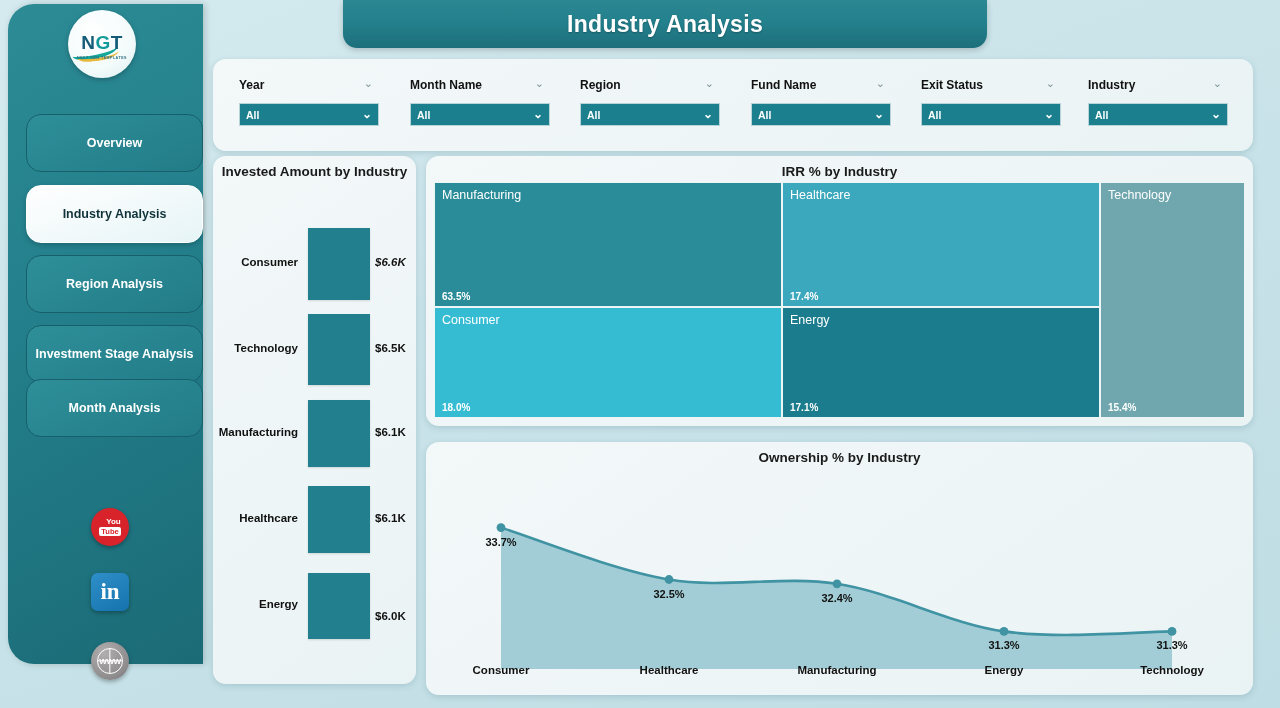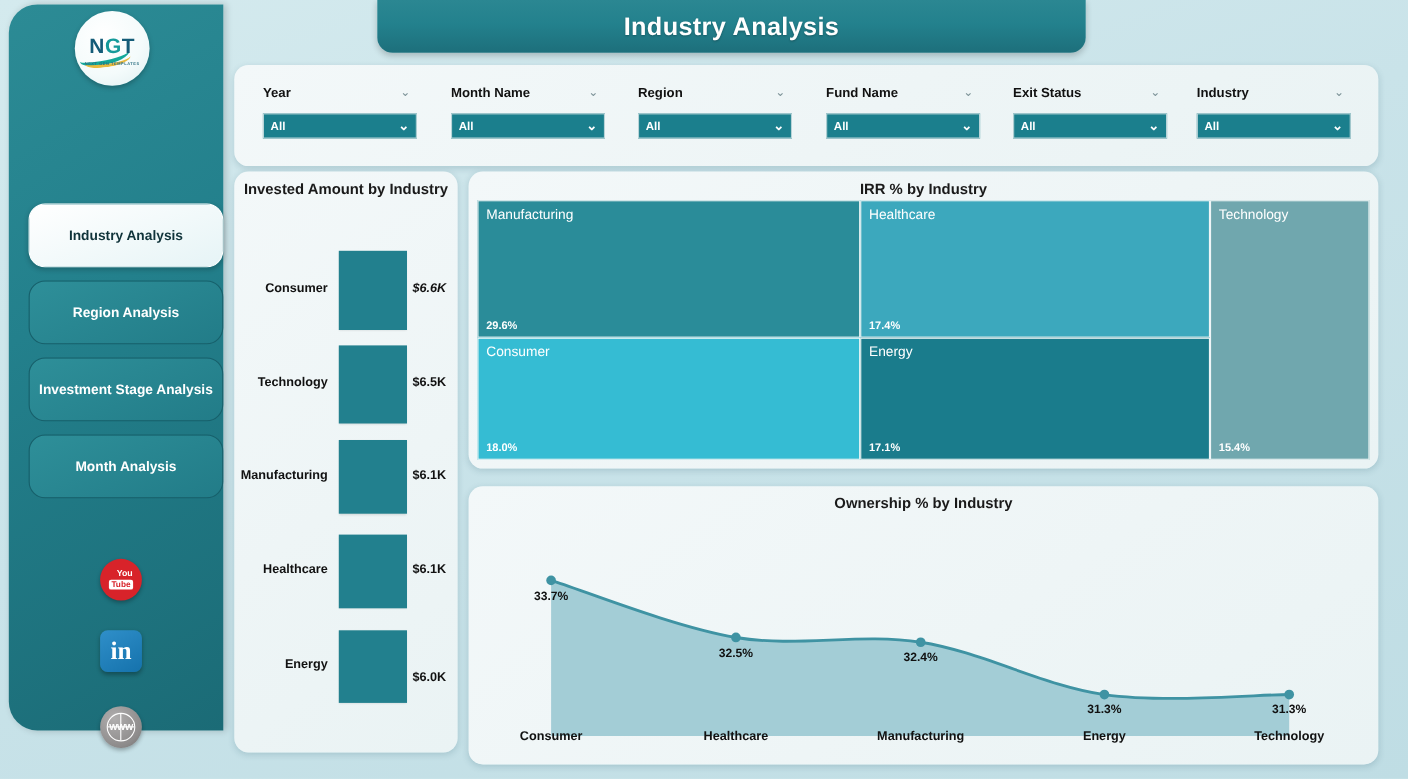--- a/index.html
+++ b/index.html
@@ -256,30 +256,33 @@
 
   <div id="sidebar">
 
     <div id="logo">
       <div class="wave"></div>
       <div class="wave2"></div>
       <div class="ngt">N<span class="g">G</span>T</div>
       <div class="tagline">NEXT GEN TEMPLATES</div>
     </div>
 
+    <div class="nav-btn" style="top:110px;">
+      <span>Overview</span>
+    </div>
     <div class="nav-btn active" style="top:181px;">
       <span>Industry Analysis</span>
     </div>
     <div class="nav-btn" style="top:251px;">
       <span>Region Analysis</span>
     </div>
     <div class="nav-btn" style="top:321px;">
       <span>Investment Stage Analysis</span>
     </div>
-    <div class="nav-btn" style="top:391px;text-align:right;">
+    <div class="nav-btn" style="top:375px;text-align:right;">
       <span>Month Analysis</span>
     </div>
 
     <div class="social" id="soc-youtube">
       <div style="display:flex;flex-direction:column;align-items:flex-end;">
         <div class="yt-top">You</div>
         <div class="yt-bot">Tube</div>
       </div>
     </div>
     <div class="social" id="soc-linkedin">
@@ -376,21 +379,21 @@
           <div class="bar-val" style="top: 25px; margin-top: 12px;">$6.0K</div>
         </div>
       </div>
   </div>
 
   <div class="panel" id="treepanel">
     <div class="panel-title">IRR % by Industry</div>
     <div id="treemap">
         <div class="tile" style="left: 0px; top: 0px; width: 348px; height: 125px; background: rgb(42, 140, 153);">
           <div class="tname">Manufacturing</div>
-          <div class="tval">29.6%</div>
+          <div class="tval">63.5%</div>
         </div>
         <div class="tile" style="left: 348px; top: 0px; width: 318px; height: 125px; background: rgb(60, 168, 189);">
           <div class="tname">Healthcare</div>
           <div class="tval">17.4%</div>
         </div>
         <div class="tile" style="left: 666px; top: 0px; width: 145px; height: 236px; background: rgb(112, 167, 174);">
           <div class="tname">Technology</div>
           <div class="tval">15.4%</div>
         </div>
         <div class="tile" style="left: 0px; top: 125px; width: 348px; height: 111px; background: rgb(53, 188, 211);">

